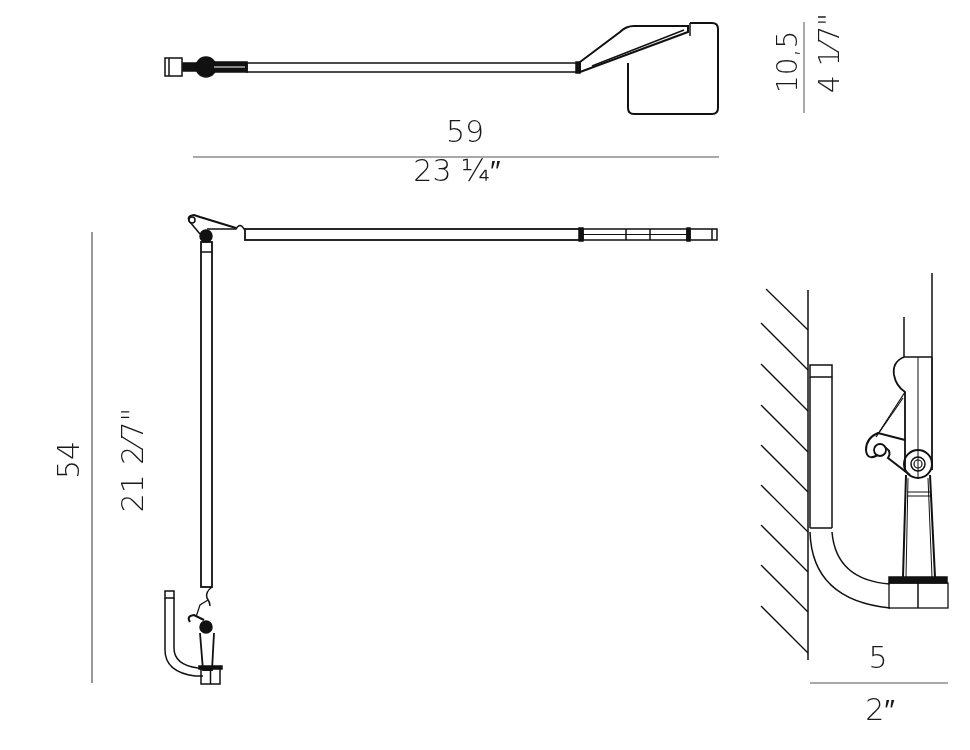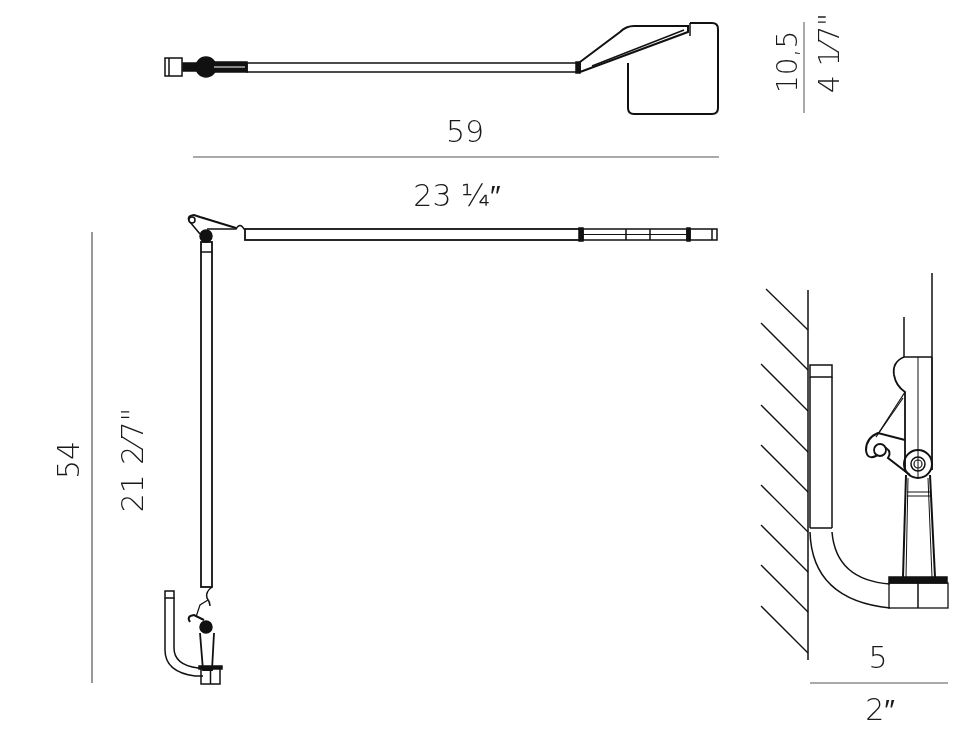--- a/index.html
+++ b/index.html
@@ -120,21 +120,21 @@
     <path d="M908 478 L906 577" stroke-width="1"></path>
     <path d="M928 478 L932 577" stroke-width="1"></path>
     <line x1="907" y1="492" x2="931" y2="492" stroke-width="1"></line>
     <line x1="907" y1="496" x2="931" y2="496" stroke-width="1"></line>
   </g>
 
   <line x1="810" y1="683" x2="948" y2="683" stroke="#555" stroke-width="1.2"></line>
 </svg>
 
 <div class="dim dim-h" style="left:457px; top:114px;margin-left:8px;">59</div>
-<div class="dim dim-h" style="left:457px; top:178px;text-align:center;">23 ¼″</div>
+<div class="dim dim-h" style="left:457px; top:153px;text-align:center;">23 ¼″</div>
 
 <div class="dim" style="left:758px; top:46px; font-size:28px; width:60px; height:34px; line-height:34px; text-align:center;">
   <div class="rot">10,5</div>
 </div>
 <div class="dim" style="left:800px; top:46px; font-size:28px; width:60px; height:34px; line-height:34px; text-align:center;">
   <div class="rot">4 1⁄7"</div>
 </div>
 
 <div class="dim" style="left:44px; top:440px; font-size:30px; width:50px; height:40px; line-height:40px; text-align:center;">
   <div class="rot">54</div>

